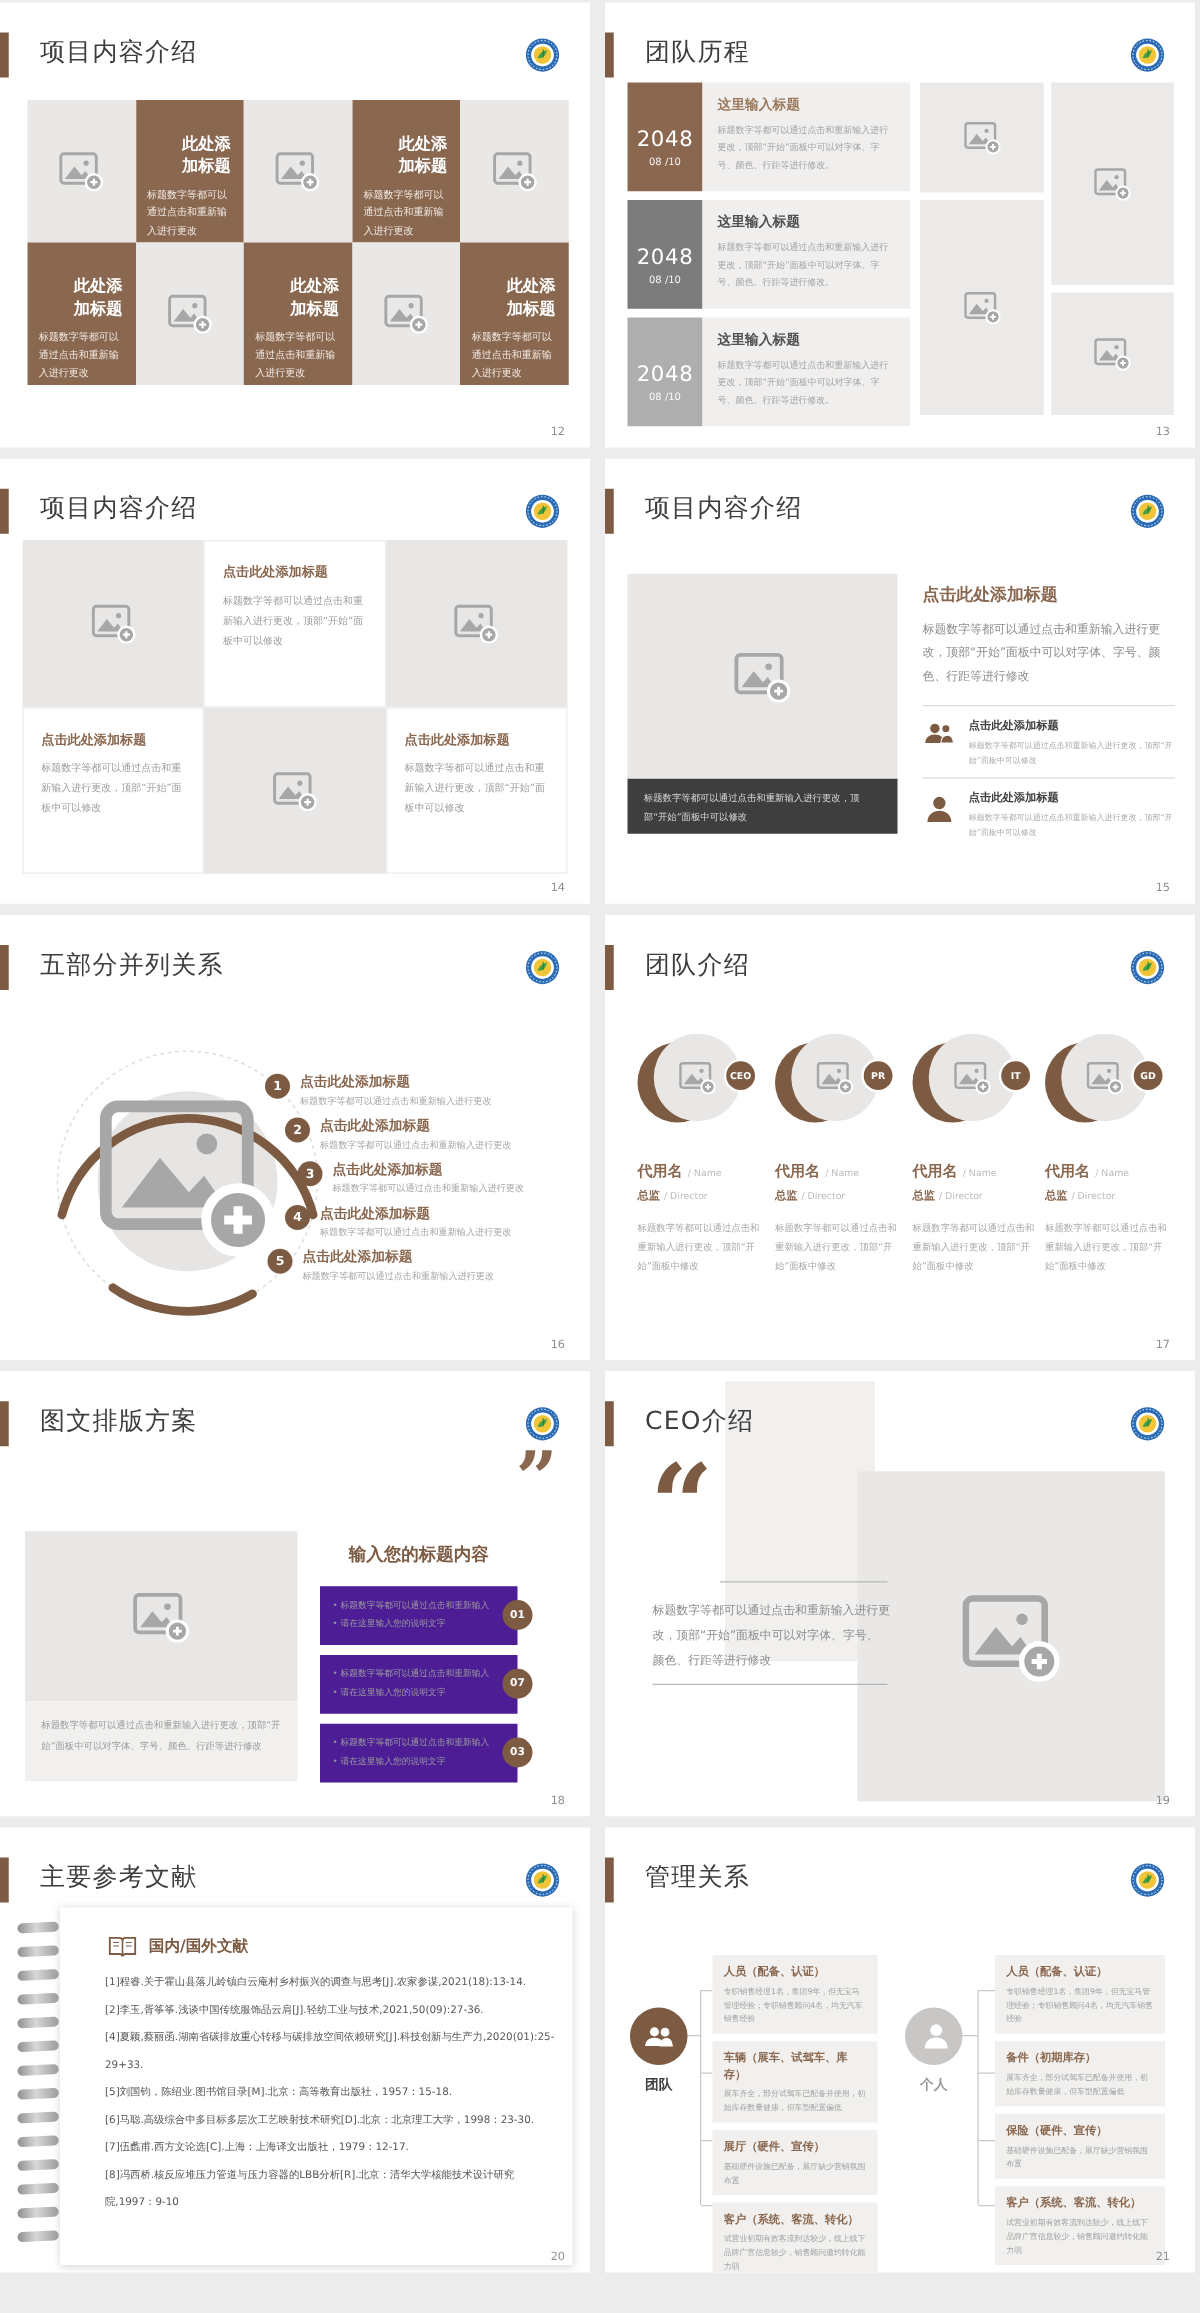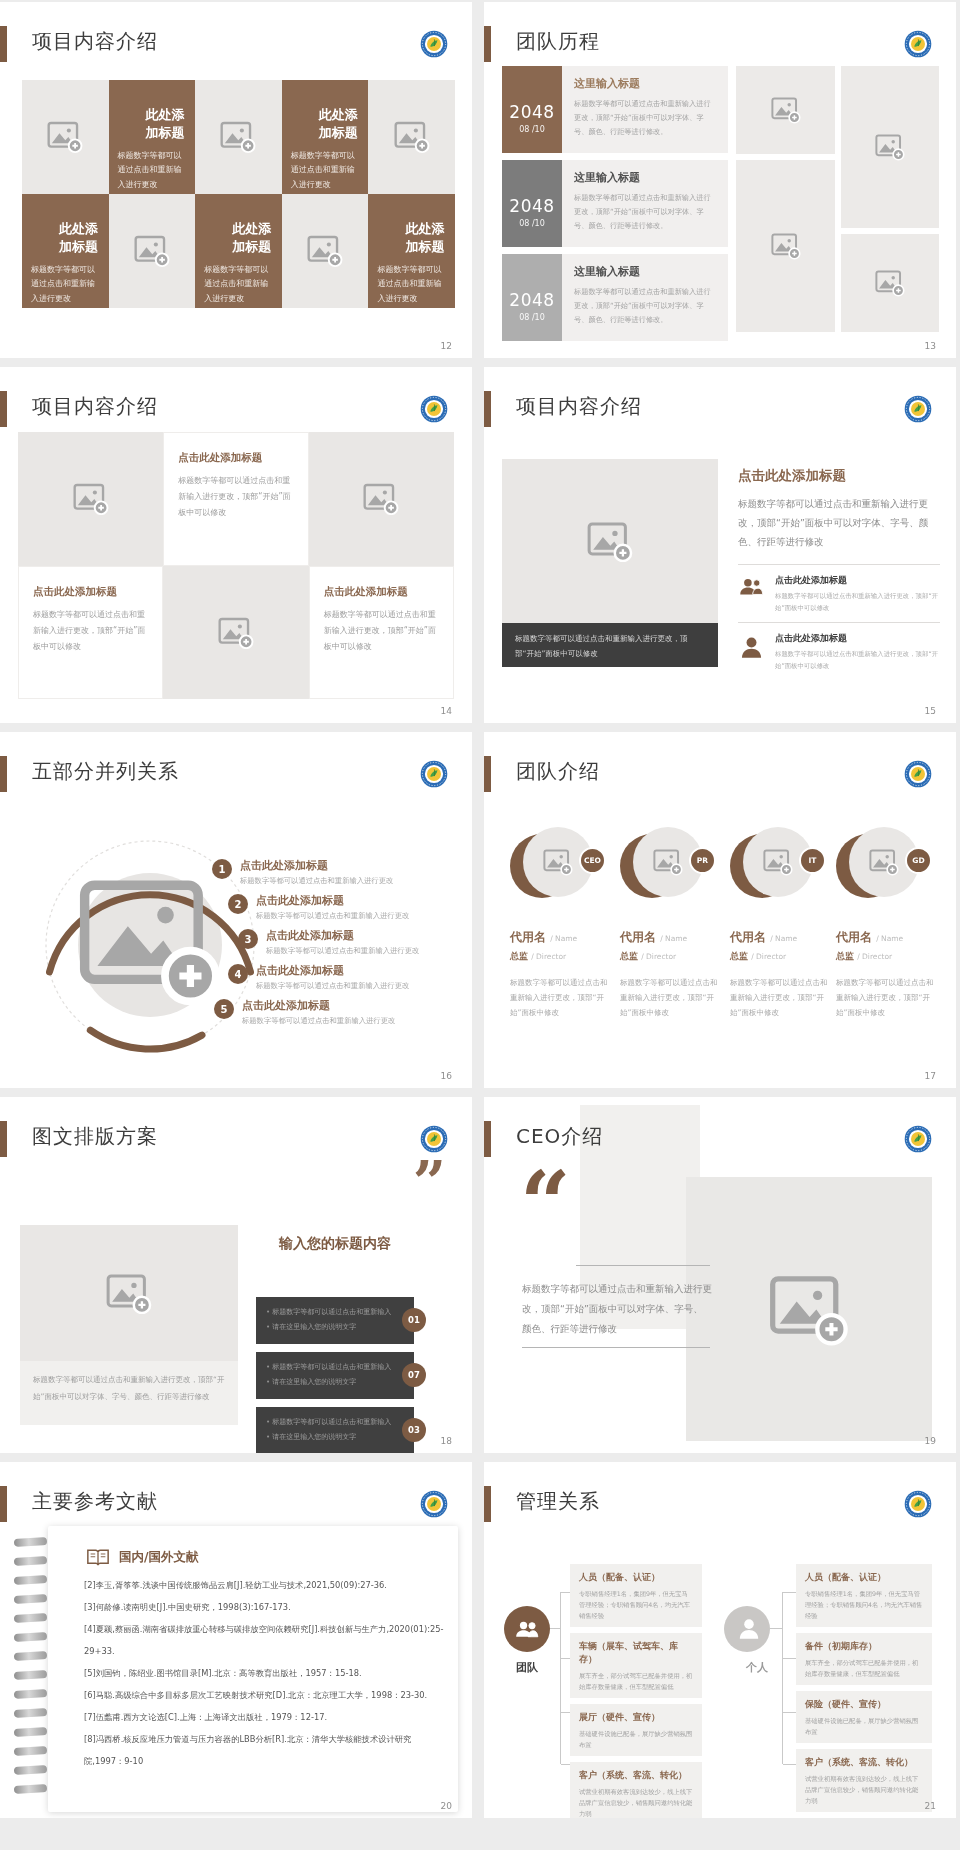--- a/index.html
+++ b/index.html
@@ -97,21 +97,21 @@
   .s17-col .bio { margin:0; font-size:7.5px; color:#a8a8a8; line-height:2; }
 
   
   .s18-img { position:absolute; left:20px; top:128px; width:218px; height:136px; background:#e9e7e5; }
   .s18-cap { position:absolute; left:20px; top:264px; width:218px; height:64px; background:#f1f0ee;
     color:#9c9c9c; font-size:7.5px; line-height:2.2; padding:11px 13px; }
   .s18-quote { position:absolute; right:26px; top:56px; font-family:"DejaVu Serif","Liberation Serif",serif;
     font-size:58px; font-weight:bold; color:#8a6850; line-height:1; }
   .s18-head { position:absolute; left:256px; width:158px; top:138px; margin:0; text-align:center;
     font-size:14px; color:#7d5b43; }
-  .s18-box { position:absolute; left:256px; width:158px; background:#404040; padding:8px 22px 8px 10px;margin-top:28px; }
+  .s18-box { position:absolute; left:256px; width:158px; background:#4c1d95; padding:8px 22px 8px 10px; }
   .b1{top:172px;} .b2{top:227px;} .b3{top:282px;}
   .s18-box p { margin:0; font-size:7px; color:#9c9c9c; line-height:2.2; white-space:nowrap; }
   .s18-box p::before { content:"•  "; color:#8f8f8f; }
   .s18-badge { position:absolute; right:-12px; top:50%; transform:translateY(-50%); width:24px; height:24px;
     border-radius:50%; background:#7d5b43; color:#fff; font-size:8.5px; font-weight:bold;
     display:flex; align-items:center; justify-content:center; }
 
   
   .s19-back { position:absolute; left:96px; top:8px; width:120px; height:224px; background:#f1f0ee; }
   .s19-imgbox { position:absolute; left:202px; top:80px; width:246px; height:264px; background:#e9e8e6; }
@@ -134,21 +134,21 @@
   .s20-refs p { margin:0; font-size:8.3px; color:#565656; line-height:22px; }
 
   
   .s21-avatar { position:absolute; width:46px; height:46px; border-radius:50%;
     display:flex; align-items:center; justify-content:center; color:#fff; }
   .s21-avatar svg { width:26px; display:block; }
   .s21-team { left:20px; top:144px; background:#7d5b43; }
   .s21-indiv { left:240px; top:144px; background:#c9c7c5; }
   .s21-label { position:absolute; width:46px; text-align:center; font-size:11px; font-weight:bold; }
   .s21-label.lt { left:20px; top:198px; color:#3f3f3f; }
-  .s21-label.li { left:250px; top:198px; color:#9a9a9a;font-family:Liberation Serif, serif; }
+  .s21-label.li { left:240px; top:198px; color:#9a9a9a;font-family:Liberation Serif, serif; }
   .s21-boxes { position:absolute; top:102px; display:flex; flex-direction:column; gap:6px; }
   .s21-boxes.gl { left:86px; width:132px; }
   .s21-boxes.gr { left:312px; width:136px; }
   .s21-box { background:#f1f0ee; padding:7px 9px 6px; }
   .s21-box h5 { margin:0 0 4px; font-size:9px; color:#8a6850; }
   .s21-box p { margin:0; font-size:6.3px; color:#a2a2a2; line-height:1.75; }
   .s21-line { position:absolute; background:#c9c9c9; }
 </style>
 </head>
 <body>
@@ -735,22 +735,22 @@
       <span class="ic">
           <svg viewBox="0 0 26 20">
             <path d="M2 2.5 h8.5 a2.5 2.5 0 0 1 2.5 2.5 a2.5 2.5 0 0 1 2.5 -2.5 H24 v14 h-8.5 a2.5 2.5 0 0 0 -2.5 2 a2.5 2.5 0 0 0 -2.5 -2 H2 Z" fill="none" stroke="#7d5b43" stroke-width="1.6"></path>
             <path d="M13 5 v12" stroke="#7d5b43" stroke-width="1.4"></path>
             <path d="M5 6.5 h5 M5 9.5 h5 M16 6.5 h5 M16 9.5 h5" stroke="#7d5b43" stroke-width="1"></path>
           </svg>
         </span>
       <h3>国内/国外文献</h3>
     </div>
     <div class="s20-refs">
+      <p>[1]程睿.关于霍山县落儿岭镇白云庵村乡村振兴的调查与思考[J].农家参谋,2021(18):13-14.</p>
       <p>[2]李玉,胥筝筝.浅谈中国传统服饰品云肩[J].轻纺工业与技术,2021,50(09):27-36.</p>
-      <p>[3]何龄修.读南明史[J].中国史研究，1998(3):167-173.</p>
       <p>[4]夏颖,蔡丽函.湖南省碳排放重心转移与碳排放空间依赖研究[J].科技创新与生产力,2020(01):25-29+33.</p>
       <p>[5]刘国钧，陈绍业.图书馆目录[M].北京：高等教育出版社，1957：15-18.</p>
       <p>[6]马聪.高级综合中多目标多层次工艺映射技术研究[D].北京：北京理工大学，1998：23-30.</p>
       <p>[7]伍蠡甫.西方文论选[C].上海：上海译文出版社，1979：12-17.</p>
       <p>[8]冯西桥.核反应堆压力管道与压力容器的LBB分析[R].北京：清华大学核能技术设计研究院,1997：9-10</p>
     </div>
     <div class="page">20</div>
   </section>
 
   <section class="card">

